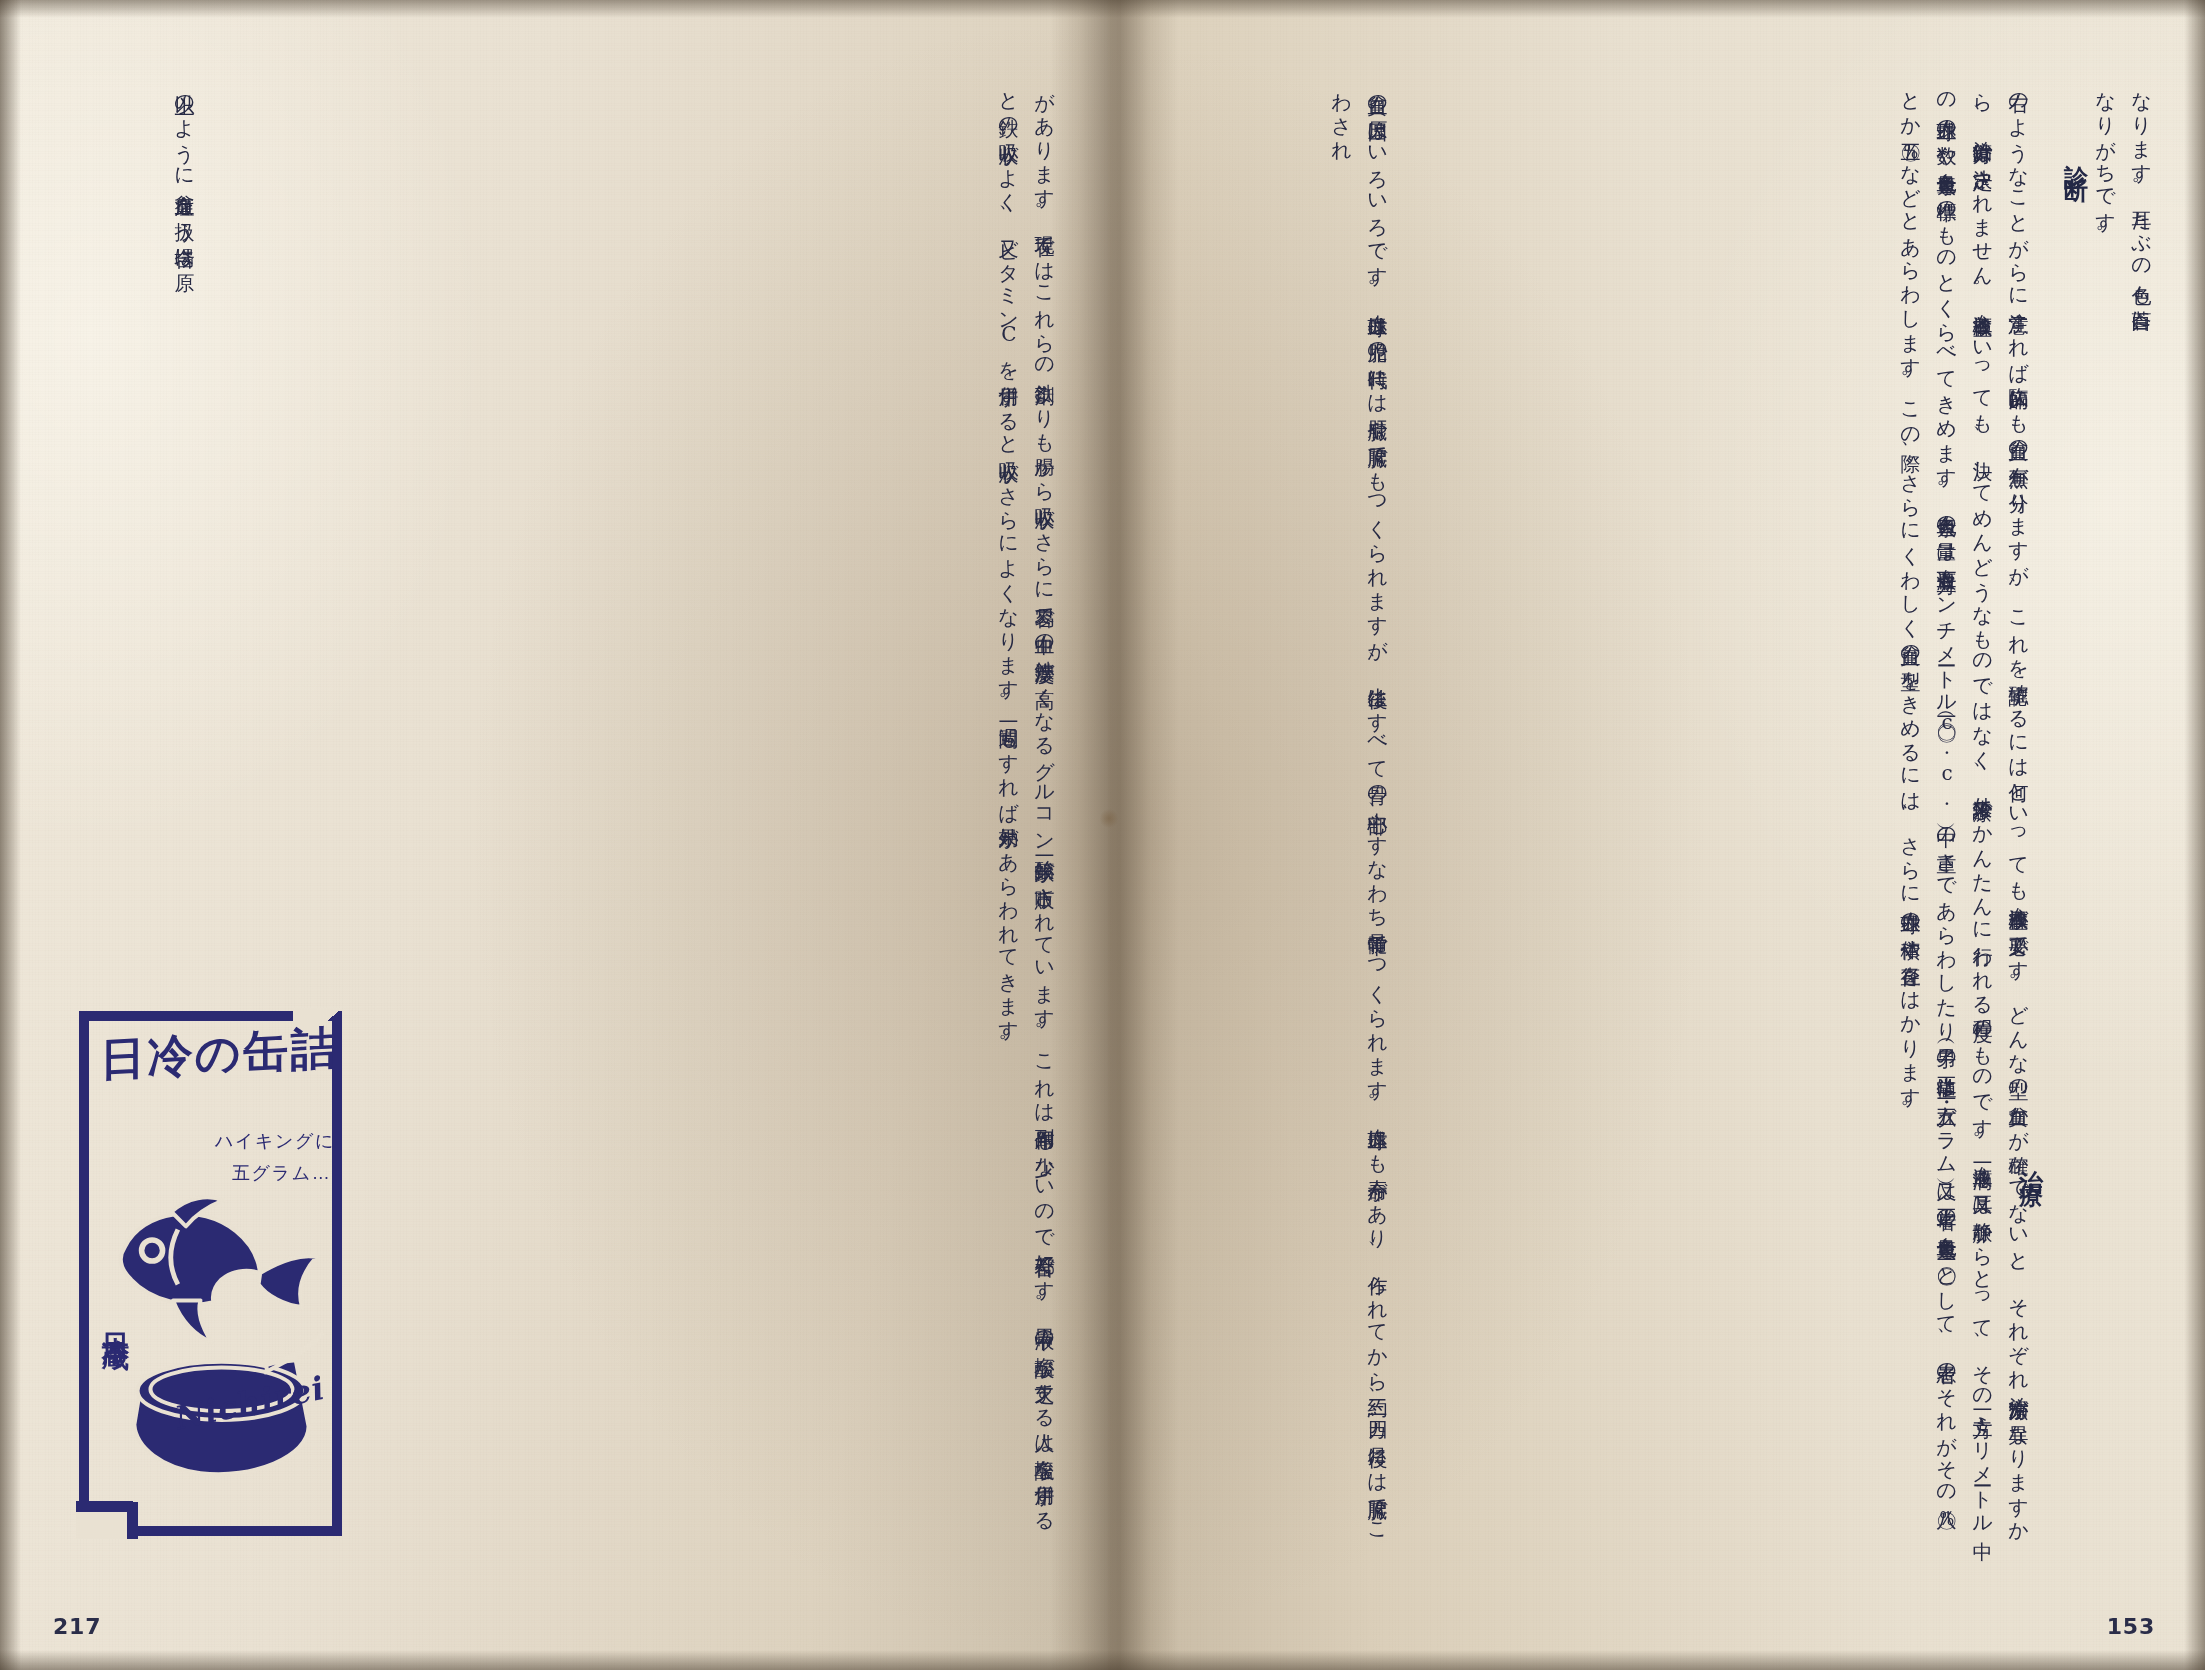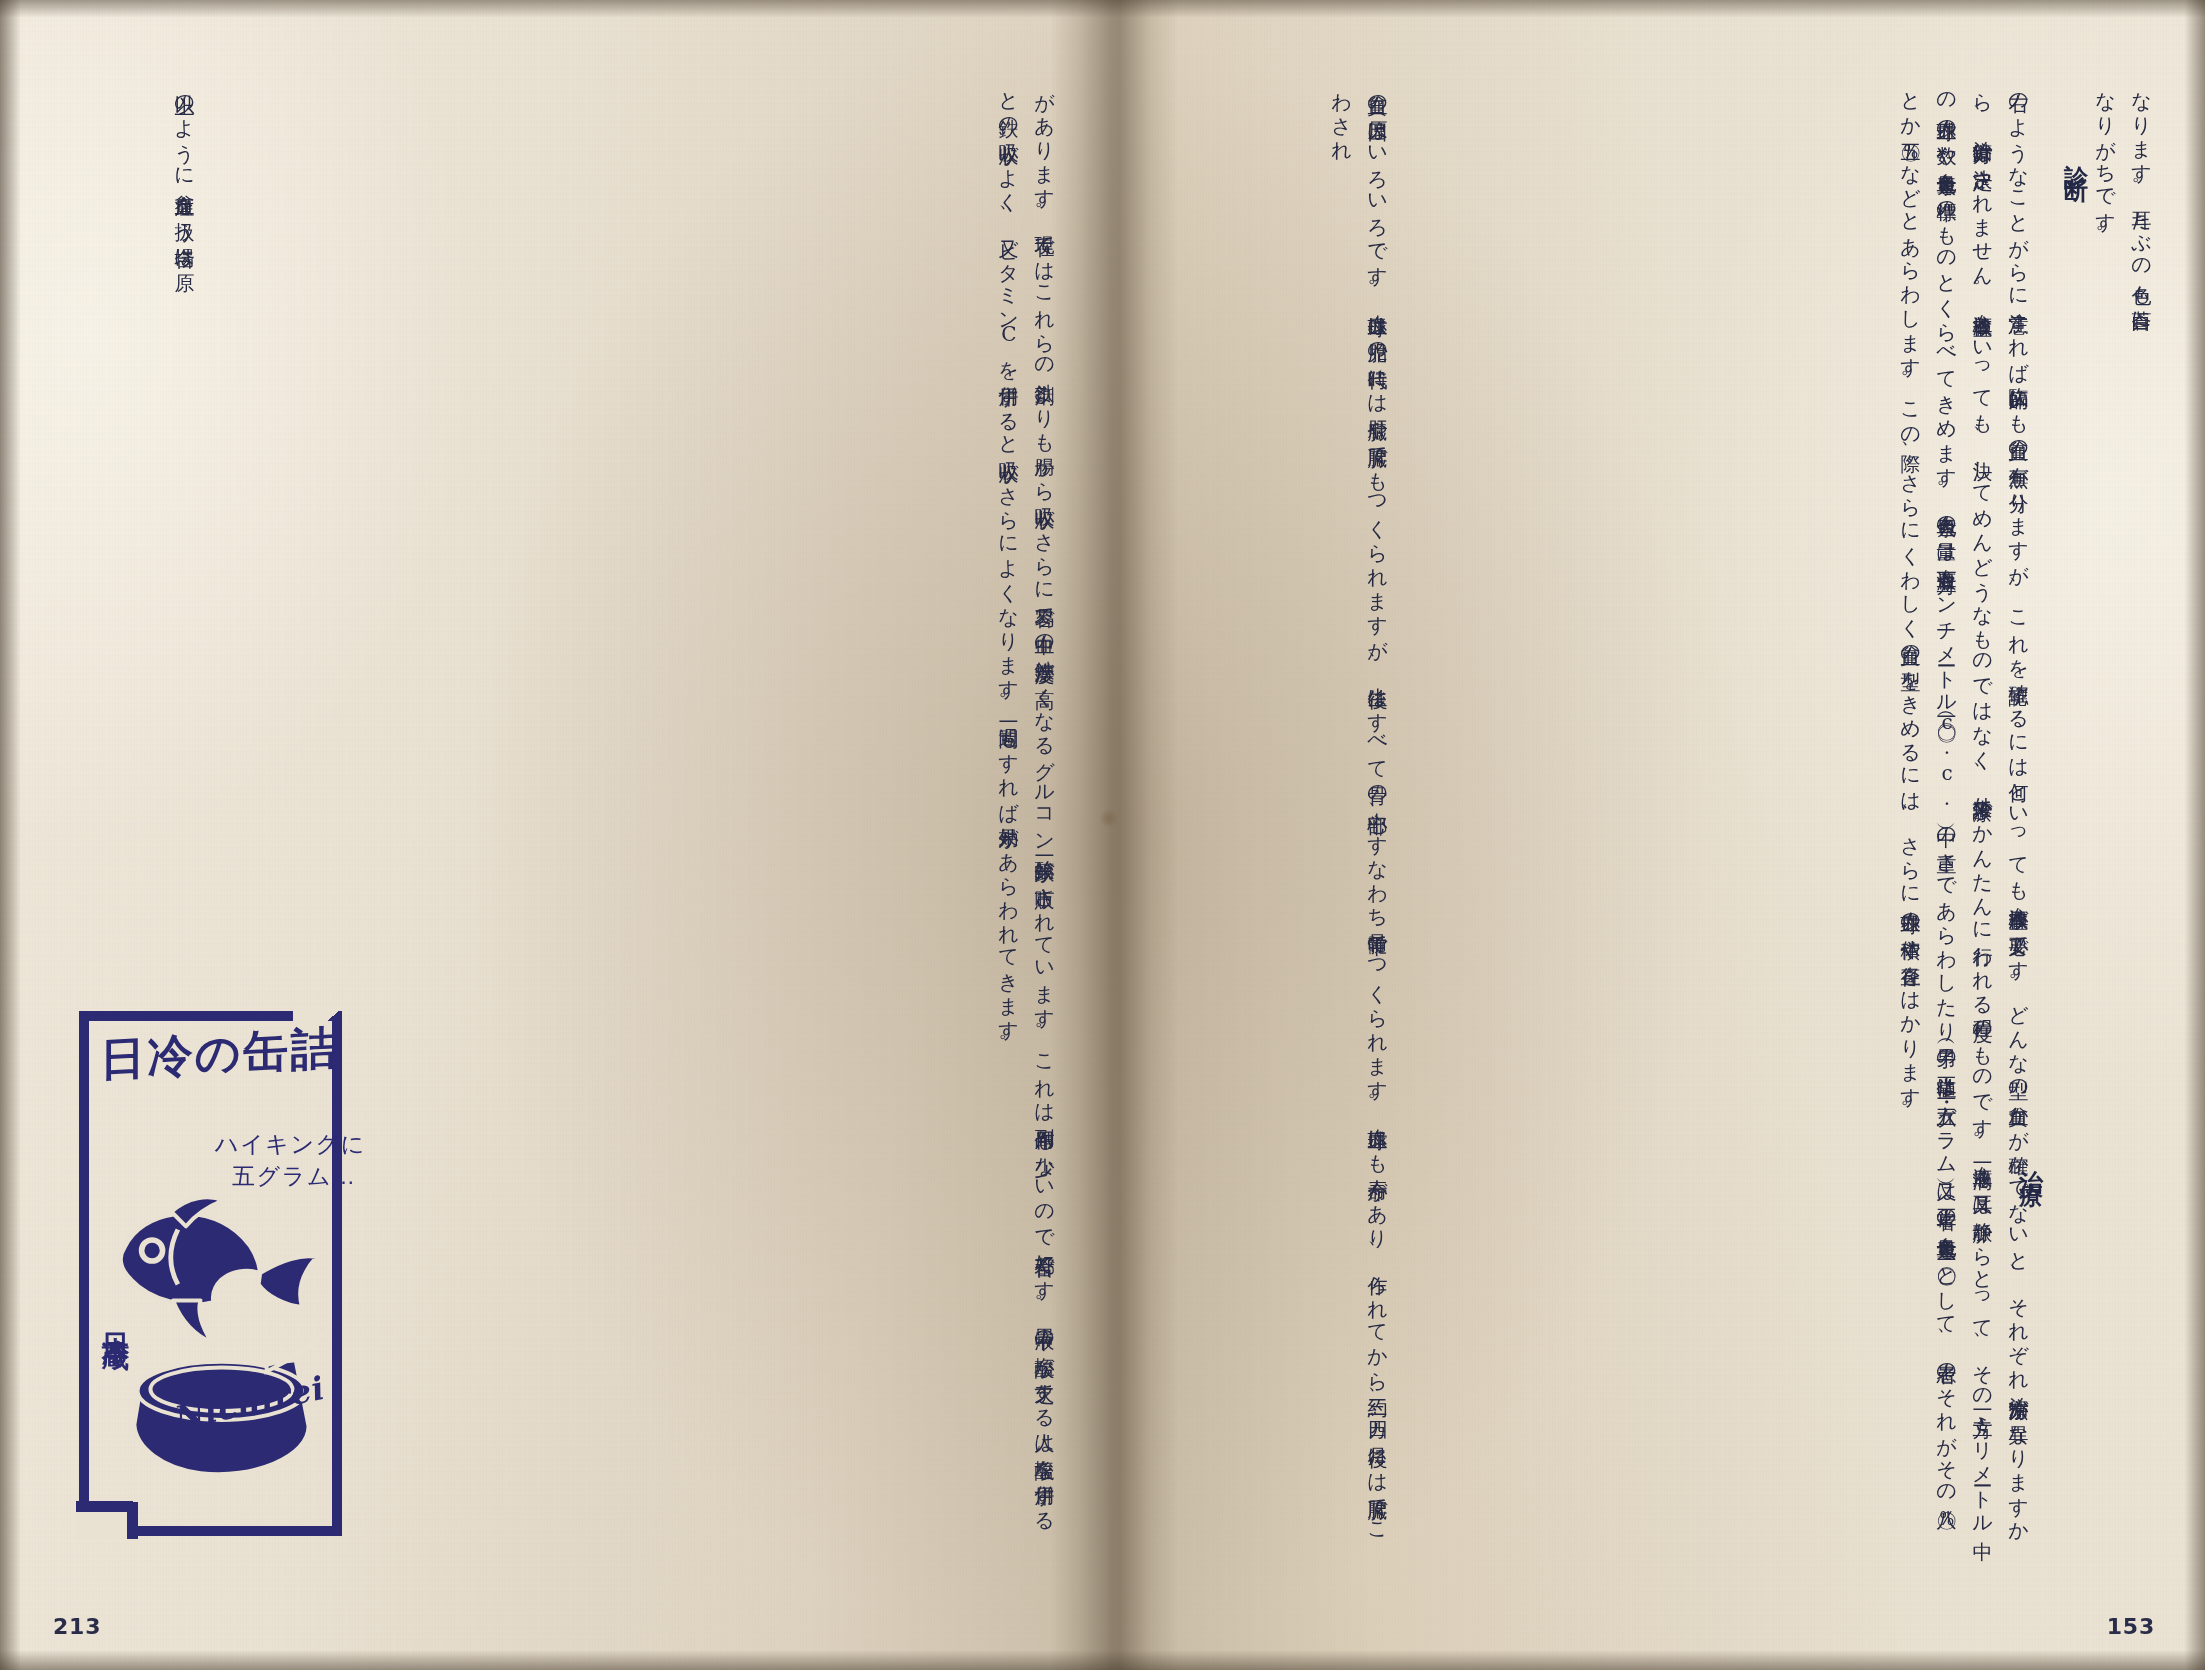--- a/index.html
+++ b/index.html
@@ -170,21 +170,21 @@
     font-size: 45px;
     font-weight: bold;
     color: #2b2a72;
     letter-spacing: 2.4px;
     white-space: nowrap;
     transform: skewY(-3deg);
   }
   #ad-tagline1, #ad-tagline2 {
     position: absolute;
     font-family: Liberation Sans, sans-serif;
-    font-size: 23px;
+    font-size: 18px;
     color: #2b2a72;
     letter-spacing: 1.6px;
     white-space: nowrap;
   }
   #ad-tagline1 { left: 136px; top: 118px; }
   #ad-tagline2 { left: 153px; top: 150px; }
 
   #ad-company {
     position: absolute;
     left: 19.4px;
@@ -238,21 +238,21 @@
 
     <div class="folio" style="right:50px; bottom:32px;">153</div>
   </div>
 
   <div class="page" id="page-left" style="left:0; width:1108px;">
 
     <div class="col-group aged" style="right:45px; top:79px; height:1446px; width:994px;">があります。現在ではこれらの鉄剤よりも腸から吸収がさらに容易で血中の鉄濃度が高くなるグルコン酸第一鉄が市販されています。これは副作用も少ないので好都合です。胃液中の塩酸が欠乏する人は塩酸を併用すると鉄の吸収がよく、又ビタミンCを併用すると吸収がさらによくなります。一週間もすれば効果があらわれてきます。</div>
 
     <div class="col-group aged" style="left:58px; top:79px; height:856px; width:145px;">以上のように貧血症を扱う場合は原</div>
 
-    <div class="folio" style="left:53px; bottom:32px;">213</div>
+    <div class="folio" style="left:53px; bottom:32px;">217</div>
 
     <div id="ad">
       <div id="ad-frame"></div>
       <div class="notch" id="notch-tr"></div>
       <div class="notch" id="notch-bl"></div>
       <div id="notch-bl-bar"></div>
       <div id="notch-bl-bar2"></div>
 
       <div id="ad-title">日冷の缶詰</div>
 

